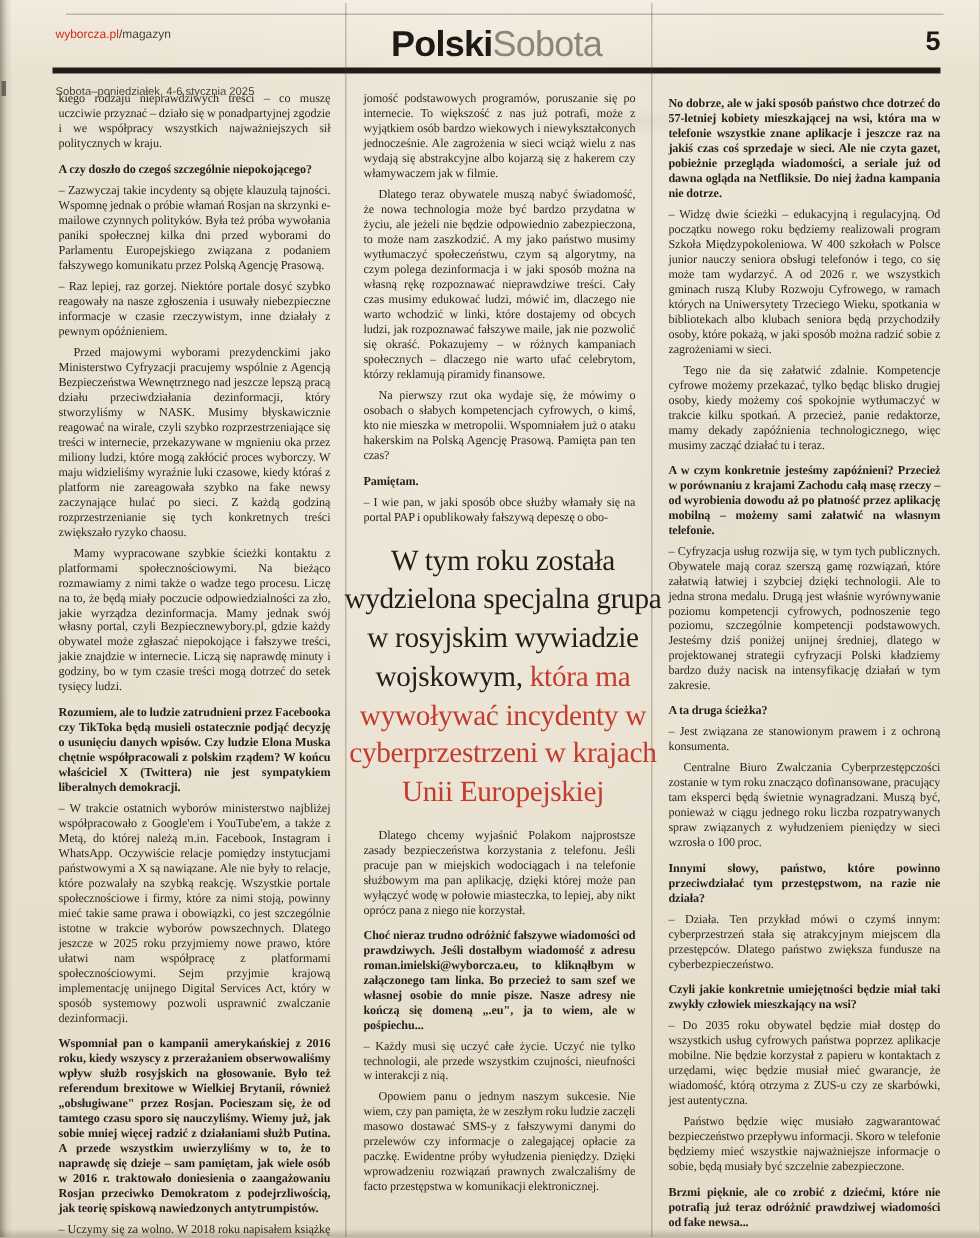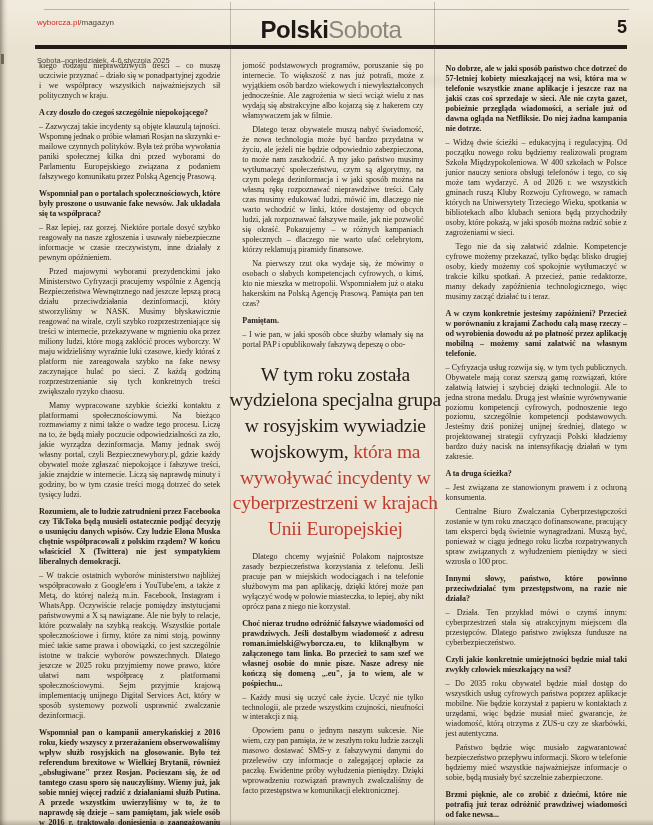--- a/index.html
+++ b/index.html
@@ -81,21 +81,20 @@
   <div class="rule-thick"></div>
 
   <div class="col-rule r1"></div>
   <div class="col-rule r2"></div>
 
   <div class="columns">
     <div class="col">
         <p class="para normal">kiego rodzaju nieprawdziwych treści – co muszę uczciwie przyznać – działo się w ponadpartyjnej zgodzie i we współpracy wszystkich najważniejszych sił politycznych w kraju.</p>
         <p class="para bold">A czy doszło do czegoś szczególnie niepokojącego?</p>
         <p class="para normal">– Zazwyczaj takie incydenty są objęte klauzulą tajności. Wspomnę jednak o próbie włamań Rosjan na skrzynki e-mailowe czynnych polityków. Była też próba wywołania paniki społecznej kilka dni przed wyborami do Parlamentu Europejskiego związana z podaniem fałszywego komunikatu przez Polską Agencję Prasową.</p>
-        <p class="para bold">Wspomniał pan o portalach społecznościowych, które były proszone o usuwanie fake newsów. Jak układała się ta współpraca?</p>
         <p class="para normal">– Raz lepiej, raz gorzej. Niektóre portale dosyć szybko reagowały na nasze zgłoszenia i usuwały niebezpieczne informacje w czasie rzeczywistym, inne działały z pewnym opóźnieniem.</p>
         <p class="para indent">Przed majowymi wyborami prezydenckimi jako Ministerstwo Cyfryzacji pracujemy wspólnie z Agencją Bezpieczeństwa Wewnętrznego nad jeszcze lepszą pracą działu przeciwdziałania dezinformacji, który stworzyliśmy w NASK. Musimy błyskawicznie reagować na wirale, czyli szybko rozprzestrzeniające się treści w internecie, przekazywane w mgnieniu oka przez miliony ludzi, które mogą zakłócić proces wyborczy. W maju widzieliśmy wyraźnie luki czasowe, kiedy któraś z platform nie zareagowała szybko na fake newsy zaczynające hulać po sieci. Z każdą godziną rozprzestrzenianie się tych konkretnych treści zwiększało ryzyko chaosu.</p>
         <p class="para indent">Mamy wypracowane szybkie ścieżki kontaktu z platformami społecznościowymi. Na bieżąco rozmawiamy z nimi także o wadze tego procesu. Liczę na to, że będą miały poczucie odpowiedzialności za zło, jakie wyrządza dezinformacja. Mamy jednak swój własny portal, czyli Bezpiecznewybory.pl, gdzie każdy obywatel może zgłaszać niepokojące i fałszywe treści, jakie znajdzie w internecie. Liczą się naprawdę minuty i godziny, bo w tym czasie treści mogą dotrzeć do setek tysięcy ludzi.</p>
         <p class="para bold">Rozumiem, ale to ludzie zatrudnieni przez Facebooka czy TikToka będą musieli ostatecznie podjąć decyzję o usunięciu danych wpisów. Czy ludzie Elona Muska chętnie współpracowali z polskim rządem? W końcu właściciel X (Twittera) nie jest sympatykiem liberalnych demokracji.</p>
         <p class="para normal">– W trakcie ostatnich wyborów ministerstwo najbliżej współpracowało z Google'em i YouTube'em, a także z Metą, do której należą m.in. Facebook, Instagram i WhatsApp. Oczywiście relacje pomiędzy instytucjami państwowymi a X są nawiązane. Ale nie były to relacje, które pozwalały na szybką reakcję. Wszystkie portale społecznościowe i firmy, które za nimi stoją, powinny mieć takie same prawa i obowiązki, co jest szczególnie istotne w trakcie wyborów powszechnych. Dlatego jeszcze w 2025 roku przyjmiemy nowe prawo, które ułatwi nam współpracę z platformami społecznościowymi. Sejm przyjmie krajową implementację unijnego Digital Services Act, który w sposób systemowy pozwoli usprawnić zwalczanie dezinformacji.</p>
         <p class="para bold">Wspomniał pan o kampanii amerykańskiej z 2016 roku, kiedy wszyscy z przerażaniem obserwowaliśmy wpływ służb rosyjskich na głosowanie. Było też referendum brexitowe w Wielkiej Brytanii, również „obsługiwane" przez Rosjan. Pocieszam się, że od tamtego czasu sporo się nauczyliśmy. Wiemy już, jak sobie mniej więcej radzić z działaniami służb Putina. A przede wszystkim uwierzyliśmy w to, że to naprawdę się dzieje – sam pamiętam, jak wiele osób w 2016 r. traktowało doniesienia o zaangażowaniu Rosjan przeciwko Demokratom z podejrzliwością, jak teorię spiskową nawiedzonych antytrumpistów.</p>
         <p class="para normal">– Uczymy się za wolno. W 2018 roku napisałem książkę „Cyberkolonializm", gdzie opisałem, w jaki sposób kampanie wyborcze mogą być manipulowane przy wykorzystaniu algorytmów w serwisach społeczno-</p>
       </div>
     <div class="col">
         <p class="para normal">jomość podstawowych programów, poruszanie się po internecie. To większość z nas już potrafi, może z wyjątkiem osób bardzo wiekowych i niewykształconych jednocześnie. Ale zagrożenia w sieci wciąż wielu z nas wydają się abstrakcyjne albo kojarzą się z hakerem czy włamywaczem jak w filmie.</p>

